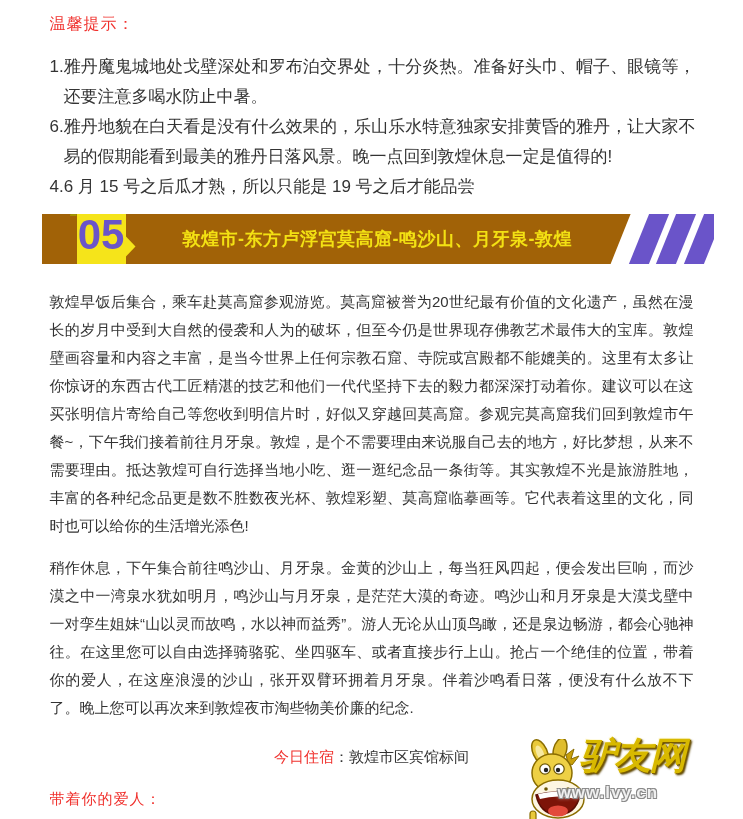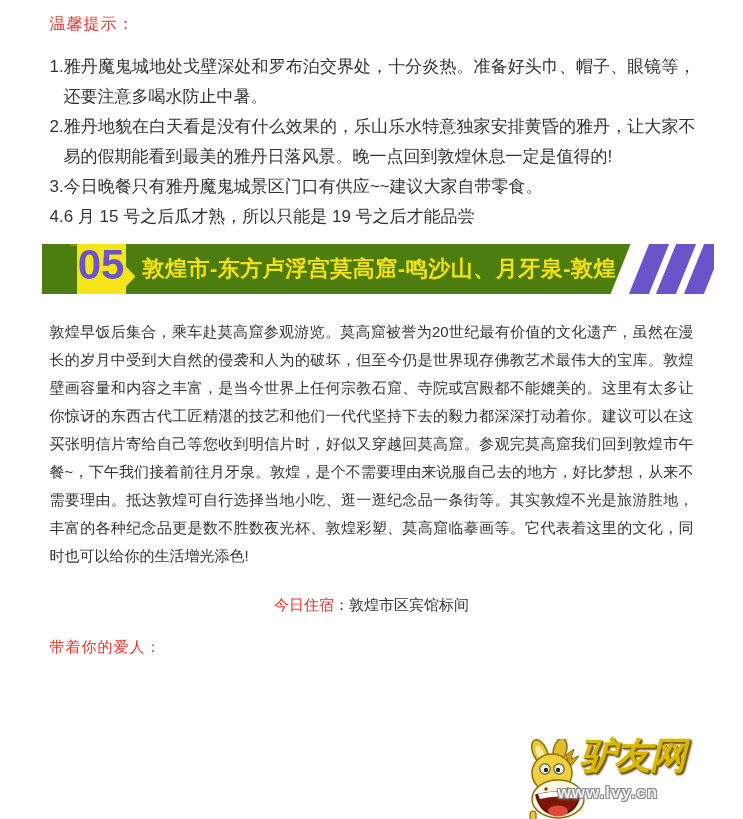--- a/index.html
+++ b/index.html
@@ -9,40 +9,41 @@
     position:relative; width:684px; height:819px; margin:0 auto;
     background:#fff; overflow:hidden; color:#333;
   }
   
   .tips-title { margin:14px 20px 0 20px; font-size:16px; color:#f0312d; letter-spacing:1px; }
   .tips-list { margin:17px 18px 0 20px; font-size:17px; line-height:30px; color:#333; }
   .tip-item { padding-left:14px; text-indent:-14px; text-align:justify; }
   
   .banner { margin:12px 0 0 12px; height:50px; display:flex; align-items:stretch; position:relative; }
   .banner-main {
-    width:630px; background:#4d7c0f; display:flex;
+    width:630px; background:#a16207; display:flex;
     clip-path:polygon(0 0,100% 0,calc(100% - 20px) 100%,0 100%);
+    gap:40px;
   }
   .stripe { width:21px; margin-left:8px; background:#6a54c9; transform:skewX(-22deg); }
   .badge {
     position:relative; width:49px; height:59px; margin-top:-9px; margin-left:35px;
     background:#f5e41a; display:flex; align-items:center; justify-content:center;
     flex:0 0 auto;
   }
   .badge-fold {
     position:absolute; left:-7px; top:0; width:7px; height:11px;
     background:#a39300; clip-path:polygon(100% 0,100% 100%,0 100%);
   }
   .badge-arrow {
     position:absolute; right:-10px; top:31px; width:10px; height:21px;
     background:#f5e41a; clip-path:polygon(0 0,100% 50%,0 100%);
   }
   .day-number { font-size:42px; font-weight:bold; color:#6a54c9; line-height:1; }
   .day-title {
-    align-self:center; margin-left:17px; font-size:22px; font-weight:bold;
+    align-self:center; margin-left:17px; font-size:18px; font-weight:bold;
     color:#f3e113; letter-spacing:0.5px; white-space:nowrap;
   }
   
   .para { margin:0 20px; font-size:15px; line-height:28px; text-align:justify; color:#333; }
   .para.first { margin-top:24px; }
   .para.second { margin-top:14px; }
   
   .stay-line { margin:26px 20px 0 20px; font-size:15px;text-align:center; }
   .stay-label { color:#f0312d; }
   .stay-colon, .stay-value { color:#333; }
@@ -68,40 +69,40 @@
 </style>
 </head>
 <body>
 
 <div class="page">
 
   <div class="tips-title">温馨提示：</div>
 
   <div class="tips-list">
     <div class="tip-item">1.雅丹魔鬼城地处戈壁深处和罗布泊交界处，十分炎热。准备好头巾、帽子、眼镜等，还要注意多喝水防止中暑。</div>
-    <div class="tip-item">2.雅丹地貌在白天看是没有什么效果的，乐山乐水特意独家安排黄昏的雅丹，让大家不易的假期能看到最美的雅丹日落风景。晚一点回到敦煌休息一定是值得的!</div>
-    <div class="tip-item">3.今日晚餐只有雅丹魔鬼城景区门口有供应~~建议大家自带零食。</div>
+    <div class="tip-item">6.雅丹地貌在白天看是没有什么效果的，乐山乐水特意独家安排黄昏的雅丹，让大家不易的假期能看到最美的雅丹日落风景。晚一点回到敦煌休息一定是值得的!</div>
     <div class="tip-item">4.6 月 15 号之后瓜才熟，所以只能是 19 号之后才能品尝</div>
   </div>
 
   <div class="banner">
     <div class="banner-main">
       <div class="badge">
         <span class="badge-fold"></span>
         <span class="day-number">05</span>
         <span class="badge-arrow"></span>
       </div>
       <div class="day-title">敦煌市-东方卢浮宫莫高窟-鸣沙山、月牙泉-敦煌</div>
     </div>
     <div class="stripe"></div>
     <div class="stripe"></div>
     <div class="stripe"></div>
   </div>
 
   <div class="para first">敦煌早饭后集合，乘车赴莫高窟参观游览。莫高窟被誉为20世纪最有价值的文化遗产，虽然在漫长的岁月中受到大自然的侵袭和人为的破坏，但至今仍是世界现存佛教艺术最伟大的宝库。敦煌壁画容量和内容之丰富，是当今世界上任何宗教石窟、寺院或宫殿都不能媲美的。这里有太多让你惊讶的东西古代工匠精湛的技艺和他们一代代坚持下去的毅力都深深打动着你。建议可以在这买张明信片寄给自己等您收到明信片时，好似又穿越回莫高窟。参观完莫高窟我们回到敦煌市午餐~，下午我们接着前往月牙泉。敦煌，是个不需要理由来说服自己去的地方，好比梦想，从来不需要理由。抵达敦煌可自行选择当地小吃、逛一逛纪念品一条街等。其实敦煌不光是旅游胜地，丰富的各种纪念品更是数不胜数夜光杯、敦煌彩塑、莫高窟临摹画等。它代表着这里的文化，同时也可以给你的生活增光添色!</div>
+  <div class="para second">稍作休息，下午集合前往鸣沙山、月牙泉。金黄的沙山上，每当狂风四起，便会发出巨响，而沙漠之中一湾泉水犹如明月，鸣沙山与月牙泉，是茫茫大漠的奇迹。鸣沙山和月牙泉是大漠戈壁中一对孪生姐妹“山以灵而故鸣，水以神而益秀”。游人无论从山顶鸟瞰，还是泉边畅游，都会心驰神往。在这里您可以自由选择骑骆驼、坐四驱车、或者直接步行上山。抢占一个绝佳的位置，带着你的爱人，在这座浪漫的沙山，张开双臂环拥着月牙泉。伴着沙鸣看日落，便没有什么放不下了。晚上您可以再次来到敦煌夜市淘些物美价廉的纪念.</div>
 
   <div class="stay-line">
     <span class="stay-label">今日住宿</span><span class="stay-colon">：</span><span class="stay-value">敦煌市区宾馆标间</span>
   </div>
 
   <div class="hl-title">带着你的爱人：</div>
 
   <div class="watermark">
     <svg class="donkey" viewBox="0 0 78 84" xmlns="http://www.w3.org/2000/svg">
 

